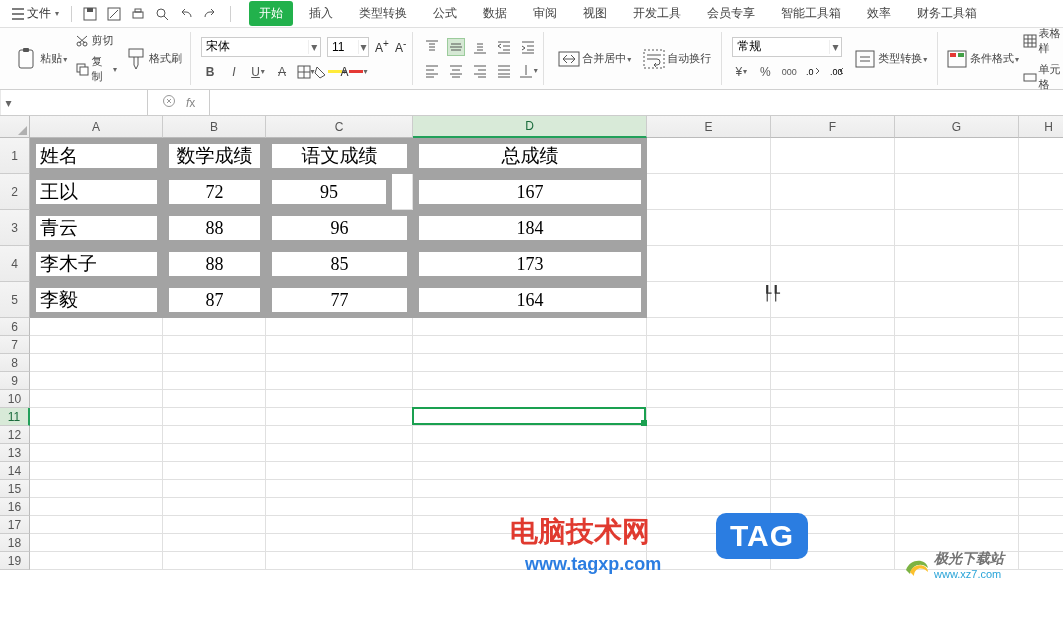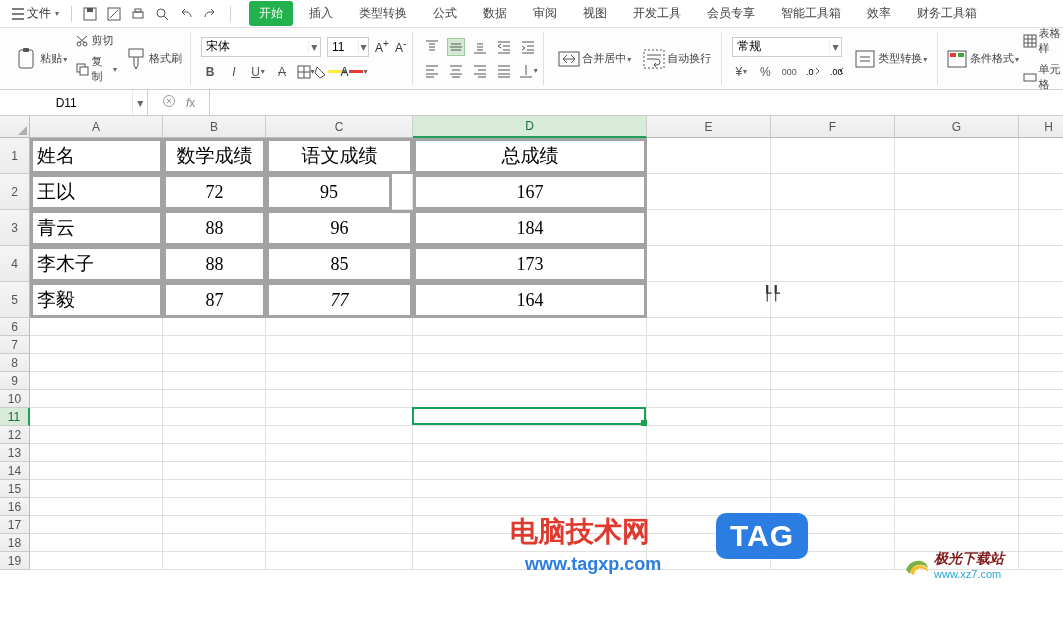--- a/index.html
+++ b/index.html
@@ -51,21 +51,21 @@
 .col-headers { display: flex; position: absolute; left: 30px; top: 0; height: 22px; }
 .col-h { background: linear-gradient(#f4f4f4,#ececec); border-right: 1px solid #ccc; border-bottom: 1px solid #bbb; display: flex; align-items: center; justify-content: center; font-size: 12px; color: #555; }
 .col-h.sel { background: #d8ead8; border-bottom: 2px solid #22a05a; color:#1a6b3c; }
 .row-headers { position: absolute; left: 0; top: 22px; width: 30px; }
 .row-h { background: linear-gradient(#f4f4f4,#ececec); border-bottom: 1px solid #ccc; border-right: 1px solid #bbb; display: flex; align-items: center; justify-content: center; font-size: 12px; color: #555; }
 .row-h.sel { background: #d8ead8; border-right: 2px solid #22a05a; color:#1a6b3c; }
 .cells { position: absolute; left: 30px; top: 22px; }
 .cell { position: absolute; border-right: 1px solid #e0e0e0; border-bottom: 1px solid #e0e0e0; display: flex; align-items: center; padding: 0 4px; font-size: 18px; font-family: "SimSun", serif; color: #000; background: #fff; overflow: hidden; white-space: nowrap; }
 .cell.hdr { font-size: 19px; }
 .cell.center { justify-content: center; }
-.cell.bord { border: 3px solid #a3a3a3; }
+.cell.bord { border: 6px solid #a3a3a3; }
 .selection { position: absolute; border: 2px solid #1aa050; pointer-events: none; background: rgba(255,255,255,0); }
 .selection::after { content: ""; position: absolute; right: -3px; bottom: -3px; width: 6px; height: 6px; background: #1aa050; }
 
 
 .wm1 { position: absolute; font-weight: bold; font-size: 28px; }
 .wm-tag { position: absolute; background: #2b7de1; color: #fff; font-weight: bold; border-radius: 10px; padding: 6px 14px; font-size: 30px; letter-spacing: 1px; }
 .cursor-icon { position: absolute; font-size: 14px; color: #333; }
 .wm3 { position: absolute; display:flex; align-items:center; gap:4px; font-size: 12px;}
 
 svg { overflow: visible; }
@@ -361,21 +361,20 @@
             <rect x="1" y="4" width="12" height="7" fill="none" stroke="#555"></rect>
           </svg>
           <span>单元格</span>
         </div>
     </div>
   </div>
 </div>
 
 <div class="formula-bar">
   <div class="name-box">
-    <input value="D11" style="">
     <span class="dd">▾</span>
   </div>
   <div class="fx-area">
     <span class="ic"><svg width="14" height="14">
           <circle cx="7" cy="7" r="5.5" fill="none" stroke="#999"></circle>
           <path d="M5 5l4 4M9 5l-4 4" stroke="#999"></path>
         </svg></span>
     <span class="ic"><i>f</i>x</span>
   </div>
   <input class="fx-input" style="">
@@ -578,32 +577,32 @@
       <div class="cell bord hdr" style="left: 0px; top: 72px; width: 133px; height: 36px;">青云</div>
       <div class="cell bord center" style="left: 133px; top: 72px; width: 103px; height: 36px;">88</div>
       <div class="cell bord center" style="left: 236px; top: 72px; width: 147px; height: 36px;">96</div>
       <div class="cell bord center" style="left: 383px; top: 72px; width: 234px; height: 36px;">184</div>
       <div class="cell bord hdr" style="left: 0px; top: 108px; width: 133px; height: 36px;">李木子</div>
       <div class="cell bord center" style="left: 133px; top: 108px; width: 103px; height: 36px;">88</div>
       <div class="cell bord center" style="left: 236px; top: 108px; width: 147px; height: 36px;">85</div>
       <div class="cell bord center" style="left: 383px; top: 108px; width: 234px; height: 36px;">173</div>
       <div class="cell bord hdr" style="left: 0px; top: 144px; width: 133px; height: 36px;">李毅</div>
       <div class="cell bord center" style="left: 133px; top: 144px; width: 103px; height: 36px;">87</div>
-      <div class="cell bord center" style="left: 236px; top: 144px; width: 147px; height: 36px; font-style: italic;">77</div>
+      <div class="cell bord center" style="left: 236px; top: 144px; width: 147px; height: 36px;">77</div>
       <div class="cell bord center" style="left: 383px; top: 144px; width: 234px; height: 36px;">164</div>
     </div>
   <div class="selection" id="selBox" style="left: 412px; top: 291px; width: 234px; height: 18px;"></div>
 </div>
 
 <div class="wm1" style="left:510px; top:513px;"><span style="color: rgb(224, 58, 47);">电脑技术网</span></div>
 <div class="wm-tag" style="left:716px; top:513px;">TAG</div>
 <div style="position:absolute; left:525px; top:554px; font-size:18px; font-weight:bold;"><span style="color: rgb(43, 125, 225);">www.tagxp.com</span></div>
 <div class="wm3" style="left:904px; top:550px;">
   <svg width="26" height="26">
       <path d="M2 18c4-12 20-12 22-2-6-6-16-4-18 6" fill="#7cb342"></path>
       <path d="M6 20c4-10 18-8 18 0-6-6-14-4-14 4" fill="#fbc02d"></path>
     </svg>
   <div>
-    <div style="color:#7f1d1d; font-weight:bold; font-style:italic; font-size:14px;">极光下载站</div>
+    <div style="color:#737373; font-weight:bold; font-style:italic; font-size:14px;">极光下载站</div>
     <div style="color:#2aa4d8; font-size:11px;">www.xz7.com</div>
   </div>
 </div>
 <div class="cursor-icon" style="left:763px; top:285px;">┞┞</div>
 
 </body></html>

